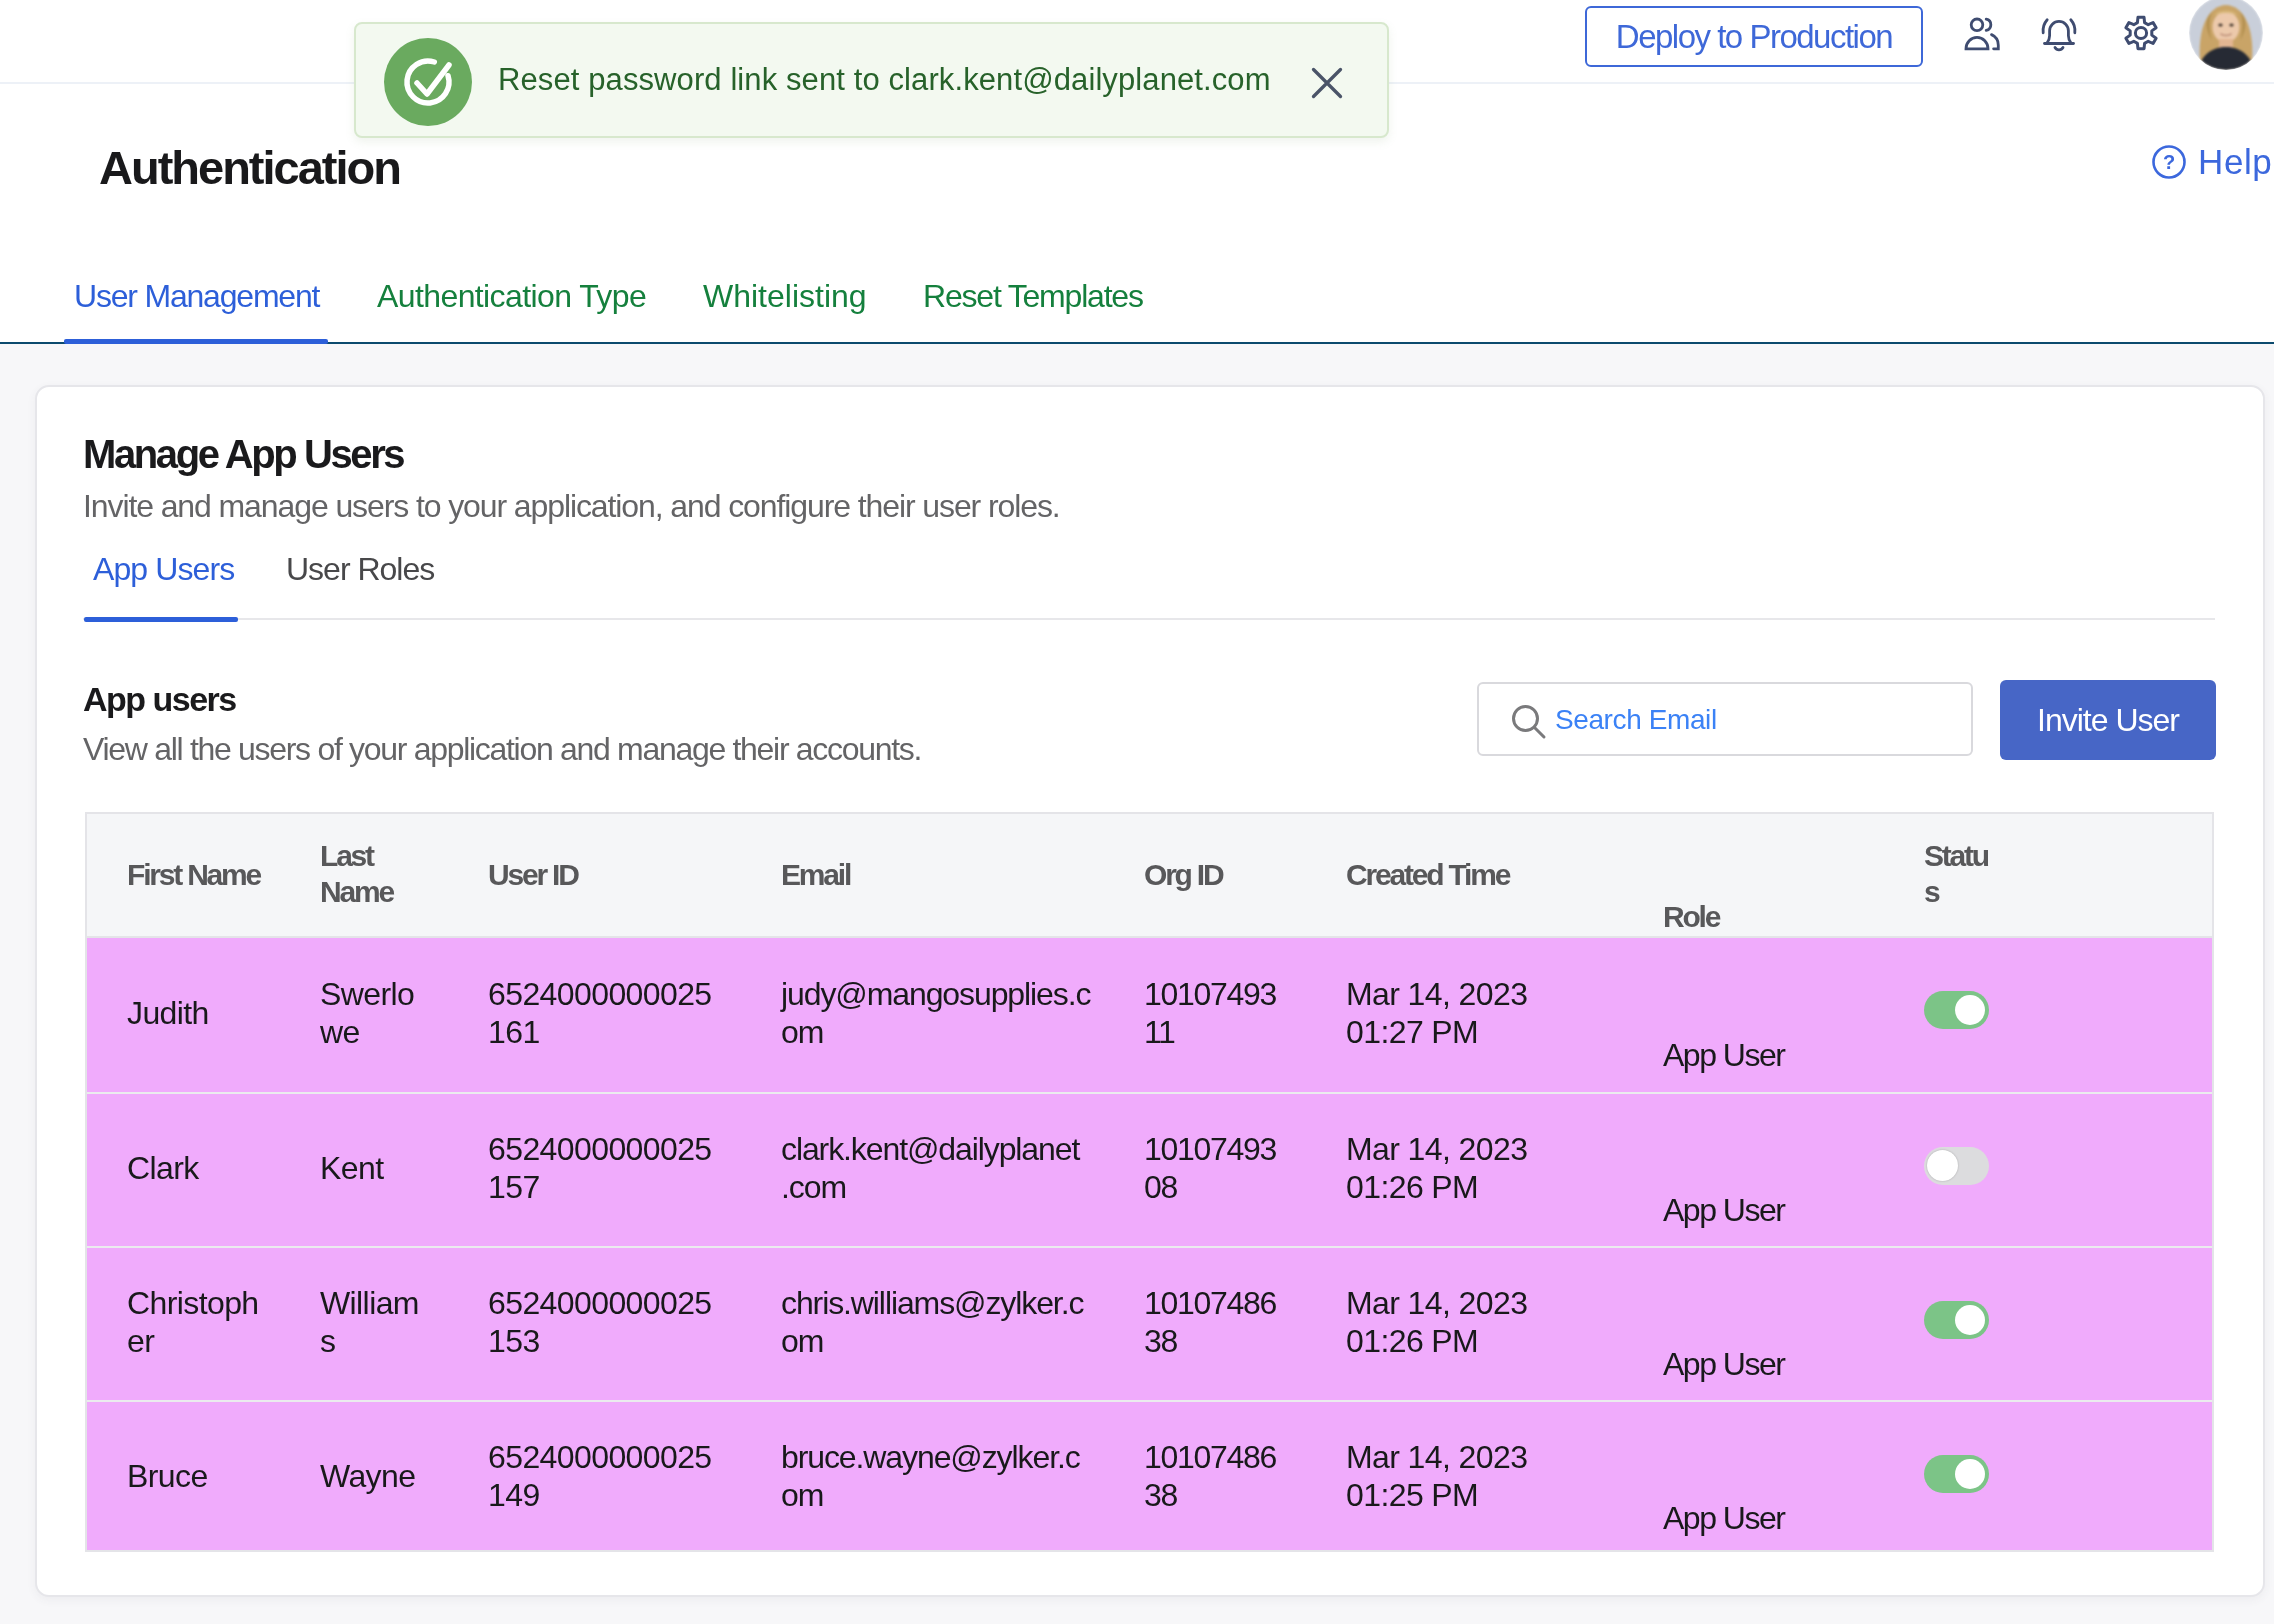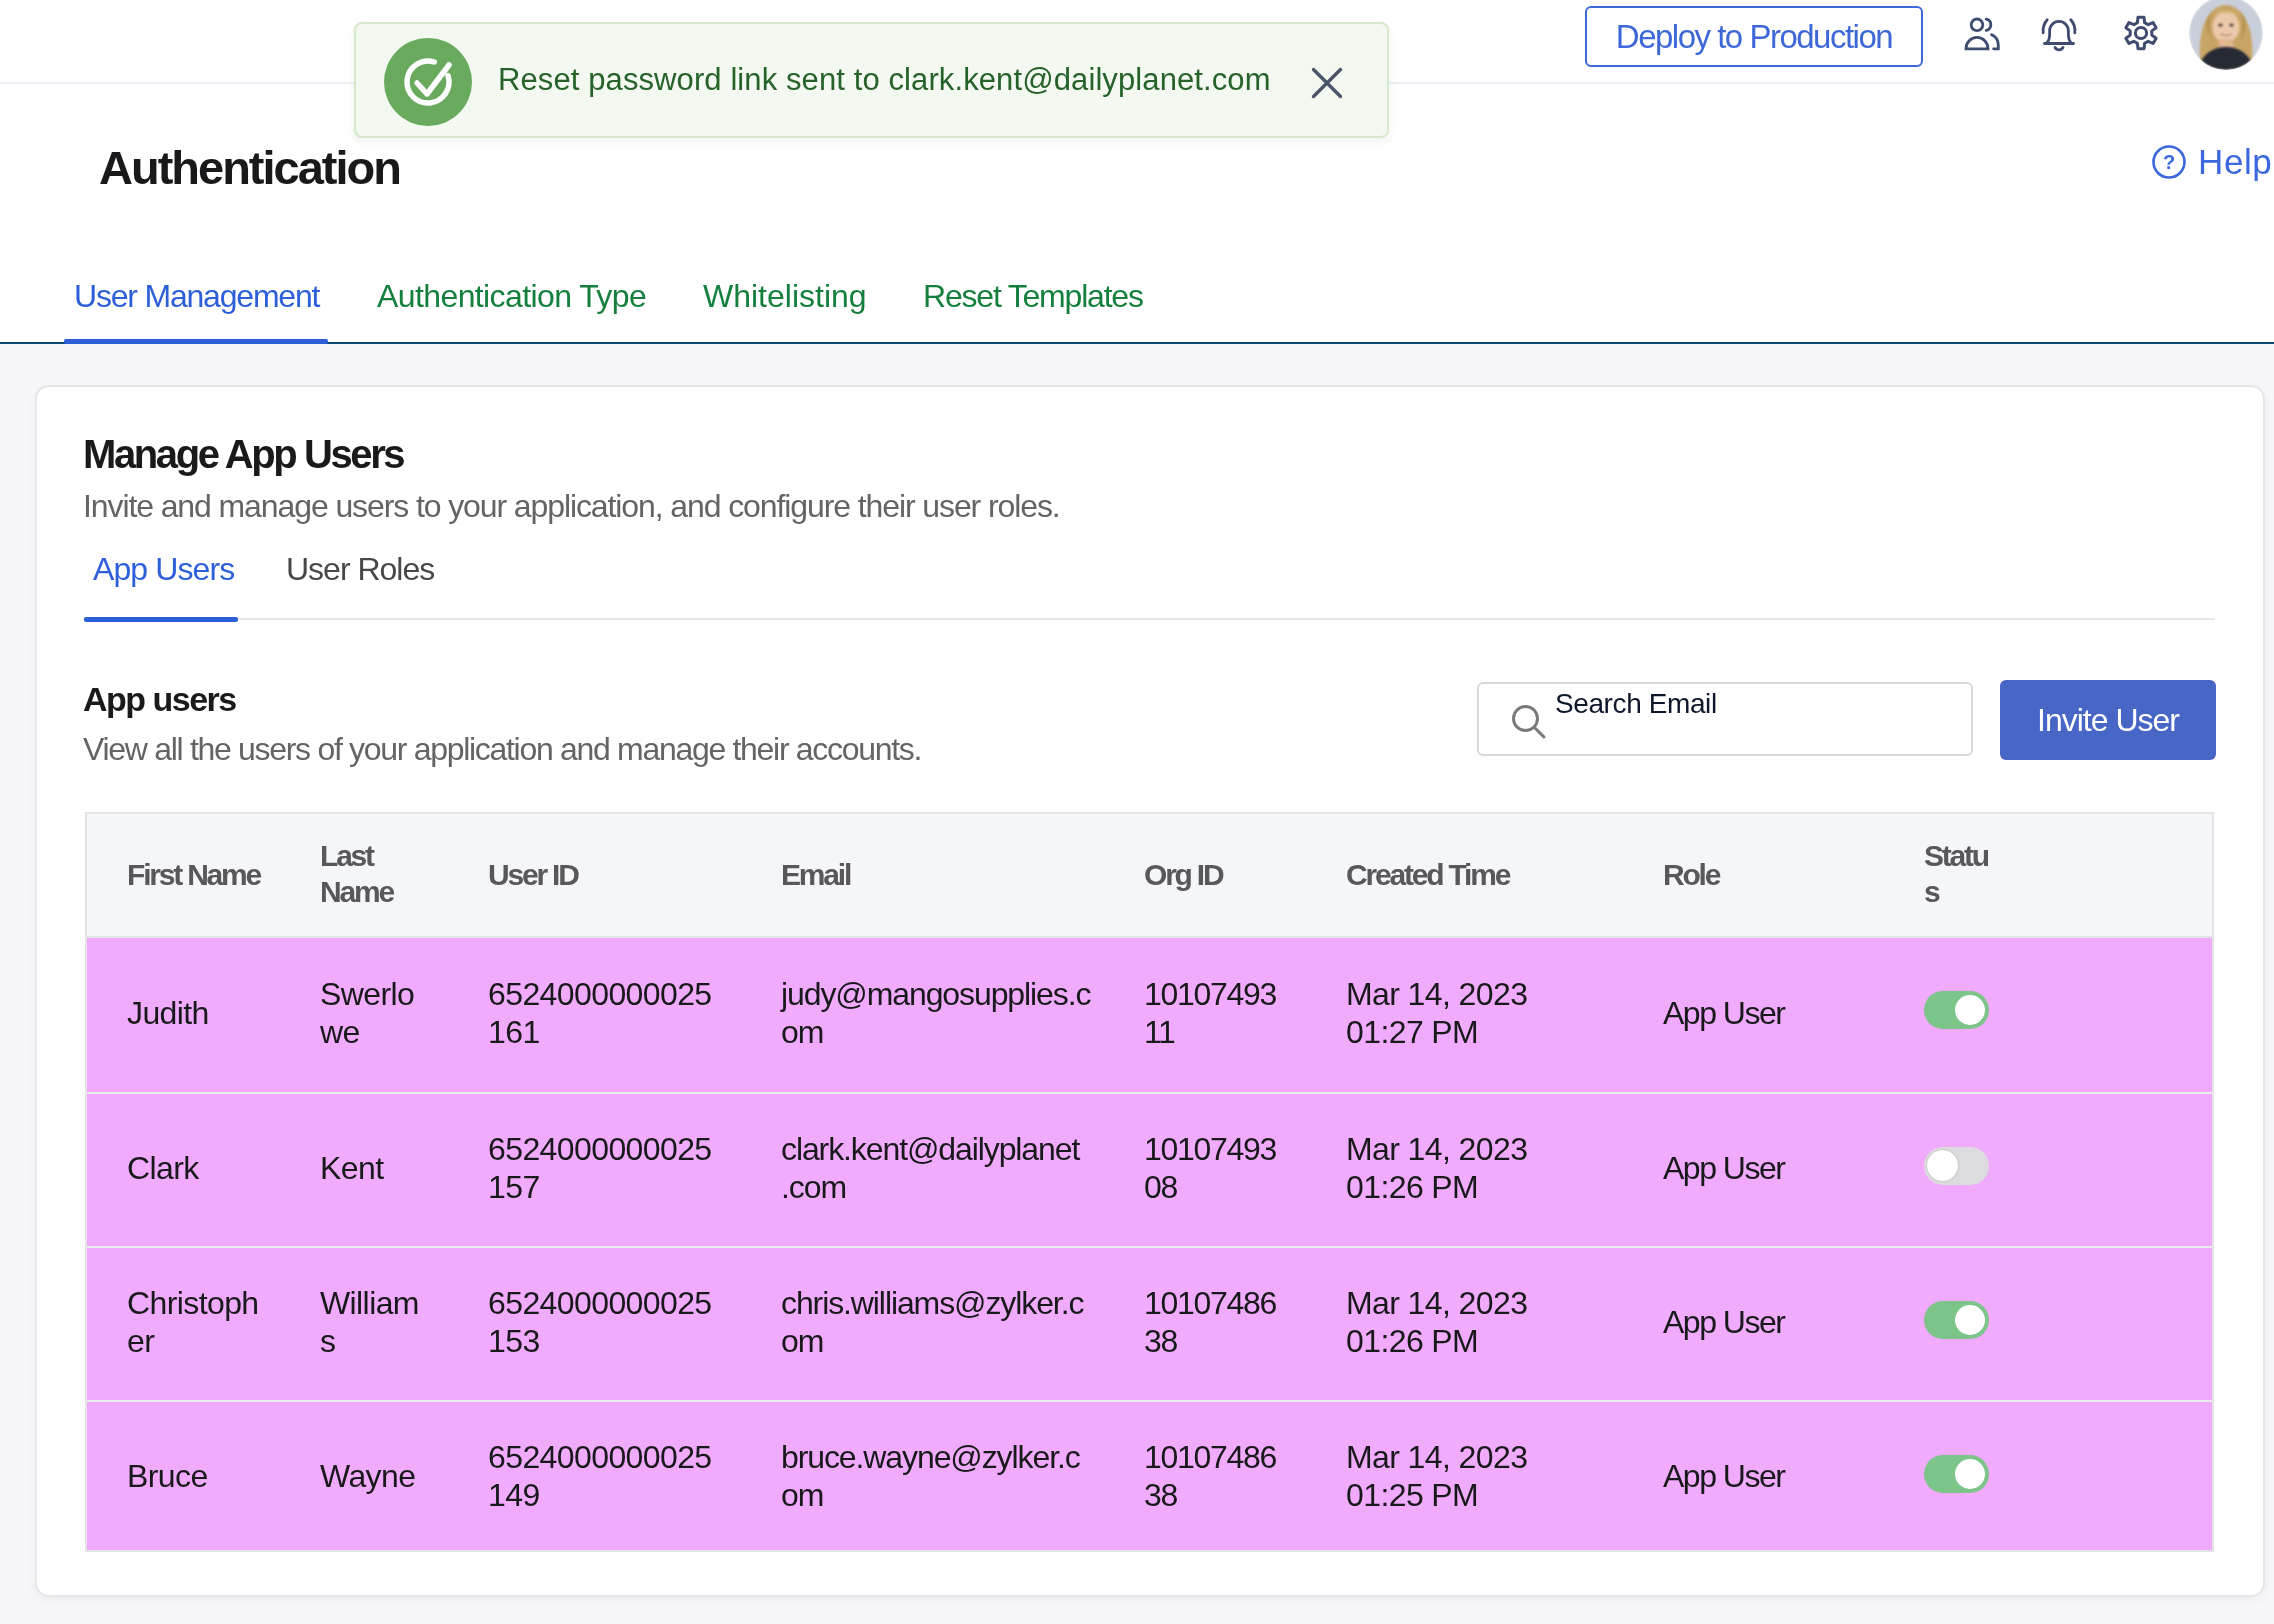--- a/index.html
+++ b/index.html
@@ -37,33 +37,33 @@
   .card .desc1 { position:absolute; left:46px; top:100px; font-size:32px; color:#646466; letter-spacing:-1.1px; }
   .subtab-apps { position:absolute; left:56px; top:165px; font-size:32px; color:#2d5fd9; letter-spacing:-0.9px; }
   .subtab-roles { position:absolute; left:249px; top:165px; font-size:32px; color:#48484a; letter-spacing:-1.0px; }
   .subtab-line { position:absolute; left:46px; top:231px; width:2132px; height:2px; background:#e7e7ea; }
   .subtab-underline { position:absolute; left:47px; top:230px; width:154px; height:5px; background:#2d5fd9; border-radius:2px; }
 
   .h3 { position:absolute; left:46px; top:296px; font-size:34px; font-weight:700; color:#1a1a1c; letter-spacing:-1.5px; }
   .desc2 { position:absolute; left:46px; top:348px; font-size:32px; color:#646466; letter-spacing:-1.3px; }
 
   .search { position:absolute; left:1440px; top:297px; width:496px; height:74px; border:2px solid #d9d9dd; border-radius:6px; background:#fff; }
-  .search-ph { position:absolute; left:76px; top:4px; font-size:28px; color:#0f172a; letter-spacing:-0.4px; }
+  .search-ph { position:absolute; left:76px; top:20px; font-size:28px; color:#3b82f6; letter-spacing:-0.4px; }
   .invite { position:absolute; left:1963px; top:295px; width:216px; height:80px; background:#4766c6; border-radius:6px; color:#fff; font-size:32px; letter-spacing:-1px; display:flex; align-items:center; justify-content:center; }
 
   
   .tbl { position:absolute; left:48px; top:425px; width:2129px; height:740px; border:2px solid #e4e4e8; background:#f0abfc; }
   .thead { position:absolute; left:0; top:0; width:100%; height:124px; background:#f5f6f8; border-bottom:2px solid #e4e4e8; }
   .th { position:absolute; font-size:30px; font-weight:700; color:#58585a; line-height:36px; letter-spacing:-2.2px; }
   .row { position:absolute; left:0; width:100%; height:154px; }
   .row + .row { border-top:2px solid #ebebee;padding-left:20px; }
   .td { position:absolute; top:0; height:100%; display:flex; flex-direction:column; justify-content:center; font-size:32px; color:#19191b; line-height:38px; letter-spacing:-0.6px; padding-bottom:5px; }
   .c1 { left:40px; } .c2 { left:233px; } .c3 { left:401px; } .c4 { left:694px; }
   .td.c4 { letter-spacing:-1.1px; } .td.c7 { letter-spacing:-1.5px; } .td.c5 { letter-spacing:-1.3px; }
-  .c5 { left:1057px; } .c6 { left:1259px; } .c7 { left:1576px; } .c8 { left:1837px; }
+  .c5 { left:1057px; } .c6 { left:1259px; } .c7 { left:1576px;margin-top:42px; } .c8 { left:1837px; }
 
   .toggle { position:absolute; left:1837px; top:53px; width:65px; height:38px; border-radius:19px; }
   .toggle.on { background:#7cc487; }
   .toggle.on .knob { position:absolute; right:4px; top:4px; width:30px; height:30px; border-radius:50%; background:#fff; }
   .toggle.off { background:#dcdcde; }
   .toggle.off .knob { position:absolute; left:3px; top:3px; width:31px; height:31px; border-radius:50%; background:#fff; box-shadow:0 0 2px rgba(0,0,0,0.25); }
 </style>
 </head>
 <body>
   <div class="graybg"></div>

